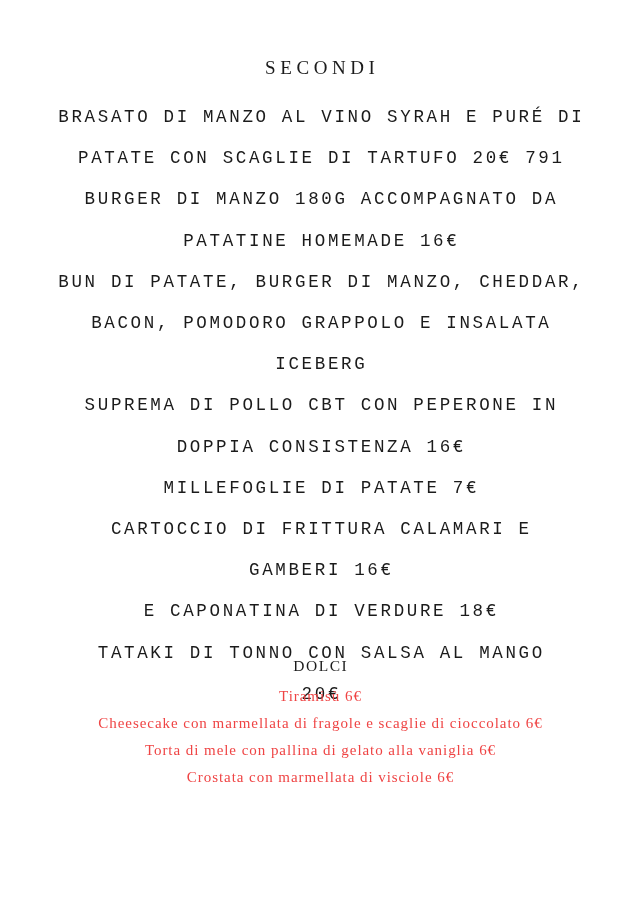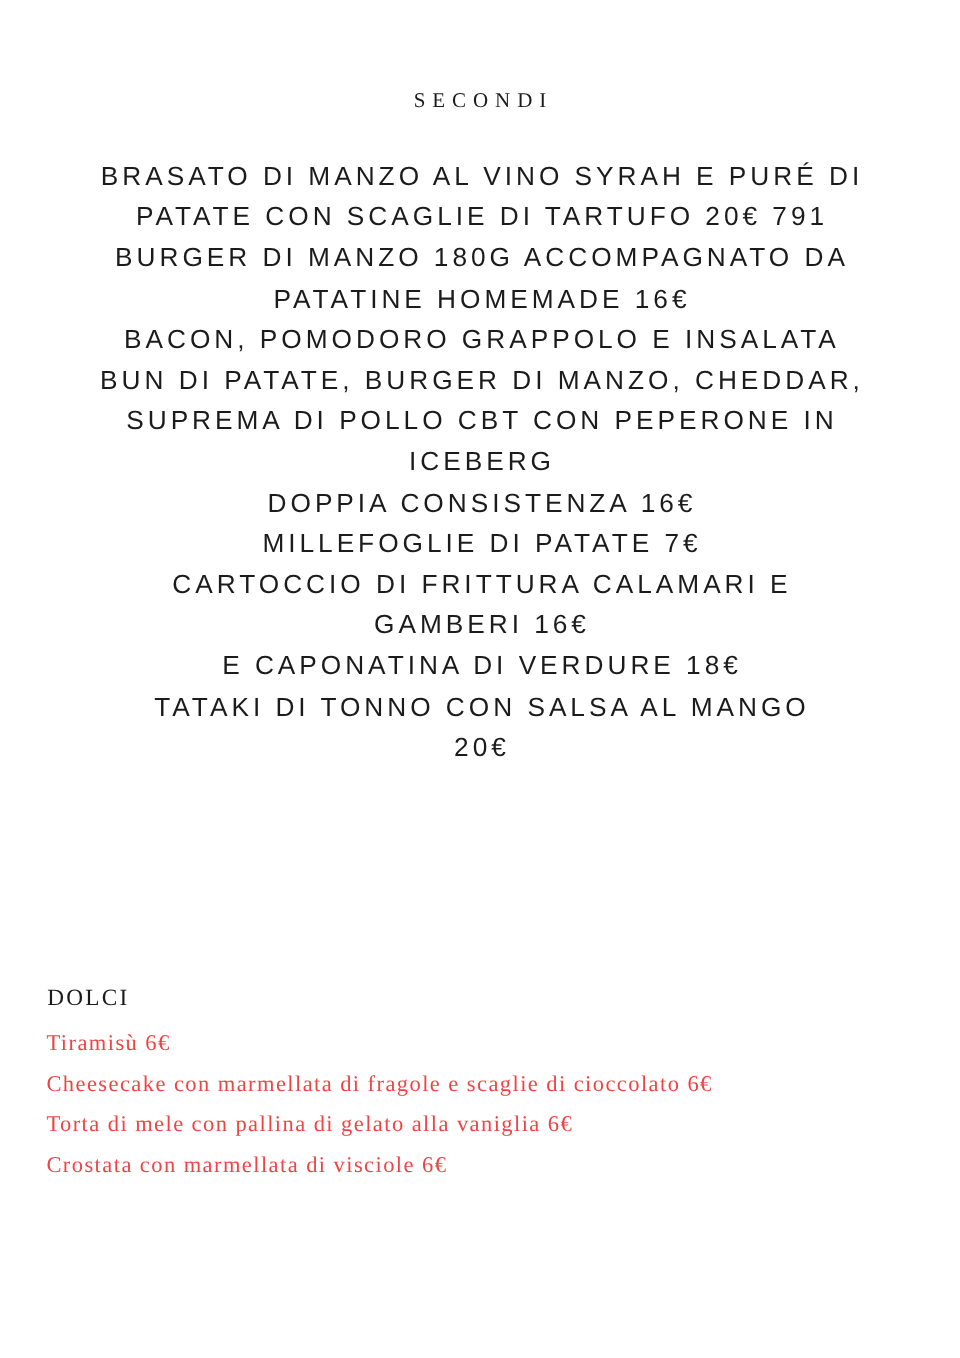--- a/index.html
+++ b/index.html
@@ -27,55 +27,55 @@
   .secondi-section {
     position: absolute;
     top: 58px;
     left: 30px;
     width: 580px;
     text-align: center;
   }
 
   .secondi-heading {
     font-family: "Liberation Serif", "DejaVu Serif", serif;
-    font-size: 14px;
+    font-size: 19px;
     font-weight: 400;
     letter-spacing: 4.6px;
     text-indent: 4.6px;
     color: #1b1b1b;
     line-height: 20px;
     margin: 0 0 26px 0;
     white-space: nowrap;
   }
 
   .secondi-list {
     list-style: none;
     margin: 0;
     padding: 0;
   }
 
   .secondi-item {
-    font-family: Liberation Sans, sans-serif;
+    font-family: Liberation Mono, monospace;
     font-size: 17.5px;
     font-weight: 400;
     letter-spacing: 2.65px;
     text-indent: 2.65px;
     line-height: 27.2px;
     color: #1b1b1b;
-    margin: 0;
+    margin: 14px;
     padding: 0;
   }
 
   
   .dolci-section {
     position: absolute;
     top: 655px;
     left: 30px;
     width: 580px;
-    text-align: left;
+    text-align: center;
   }
 
   .dolci-heading {
     font-family: "Liberation Serif", "DejaVu Serif", serif;
     font-size: 15.5px;
     font-weight: 400;
     letter-spacing: 1.5px;
     text-indent: 1.5px;
     color: #1b1b1b;
     line-height: 21px;
@@ -106,24 +106,24 @@
 
 <div class="page">
 
   <section class="secondi-section">
     <h2 class="secondi-heading">SECONDI</h2>
     <ul class="secondi-list">
       <li class="secondi-item">BRASATO DI MANZO AL VINO SYRAH E PURÉ DI</li>
       <li class="secondi-item">PATATE CON SCAGLIE DI TARTUFO 20€ 791</li>
       <li class="secondi-item">BURGER DI MANZO 180G ACCOMPAGNATO DA</li>
       <li class="secondi-item">PATATINE HOMEMADE 16€</li>
+      <li class="secondi-item">BUN DI PATATE, BURGER DI MANZO, CHEDDAR,</li>
       <li class="secondi-item">BACON, POMODORO GRAPPOLO E INSALATA</li>
-      <li class="secondi-item">BUN DI PATATE, BURGER DI MANZO, CHEDDAR,</li>
+      <li class="secondi-item">ICEBERG</li>
       <li class="secondi-item">SUPREMA DI POLLO CBT CON PEPERONE IN</li>
-      <li class="secondi-item">ICEBERG</li>
       <li class="secondi-item">DOPPIA CONSISTENZA 16€</li>
       <li class="secondi-item">MILLEFOGLIE DI PATATE 7€</li>
       <li class="secondi-item">CARTOCCIO DI FRITTURA CALAMARI E</li>
       <li class="secondi-item">GAMBERI 16€</li>
       <li class="secondi-item">E CAPONATINA DI VERDURE 18€</li>
       <li class="secondi-item">TATAKI DI TONNO CON SALSA AL MANGO</li>
       <li class="secondi-item">20€</li>
     </ul>
   </section>
 

